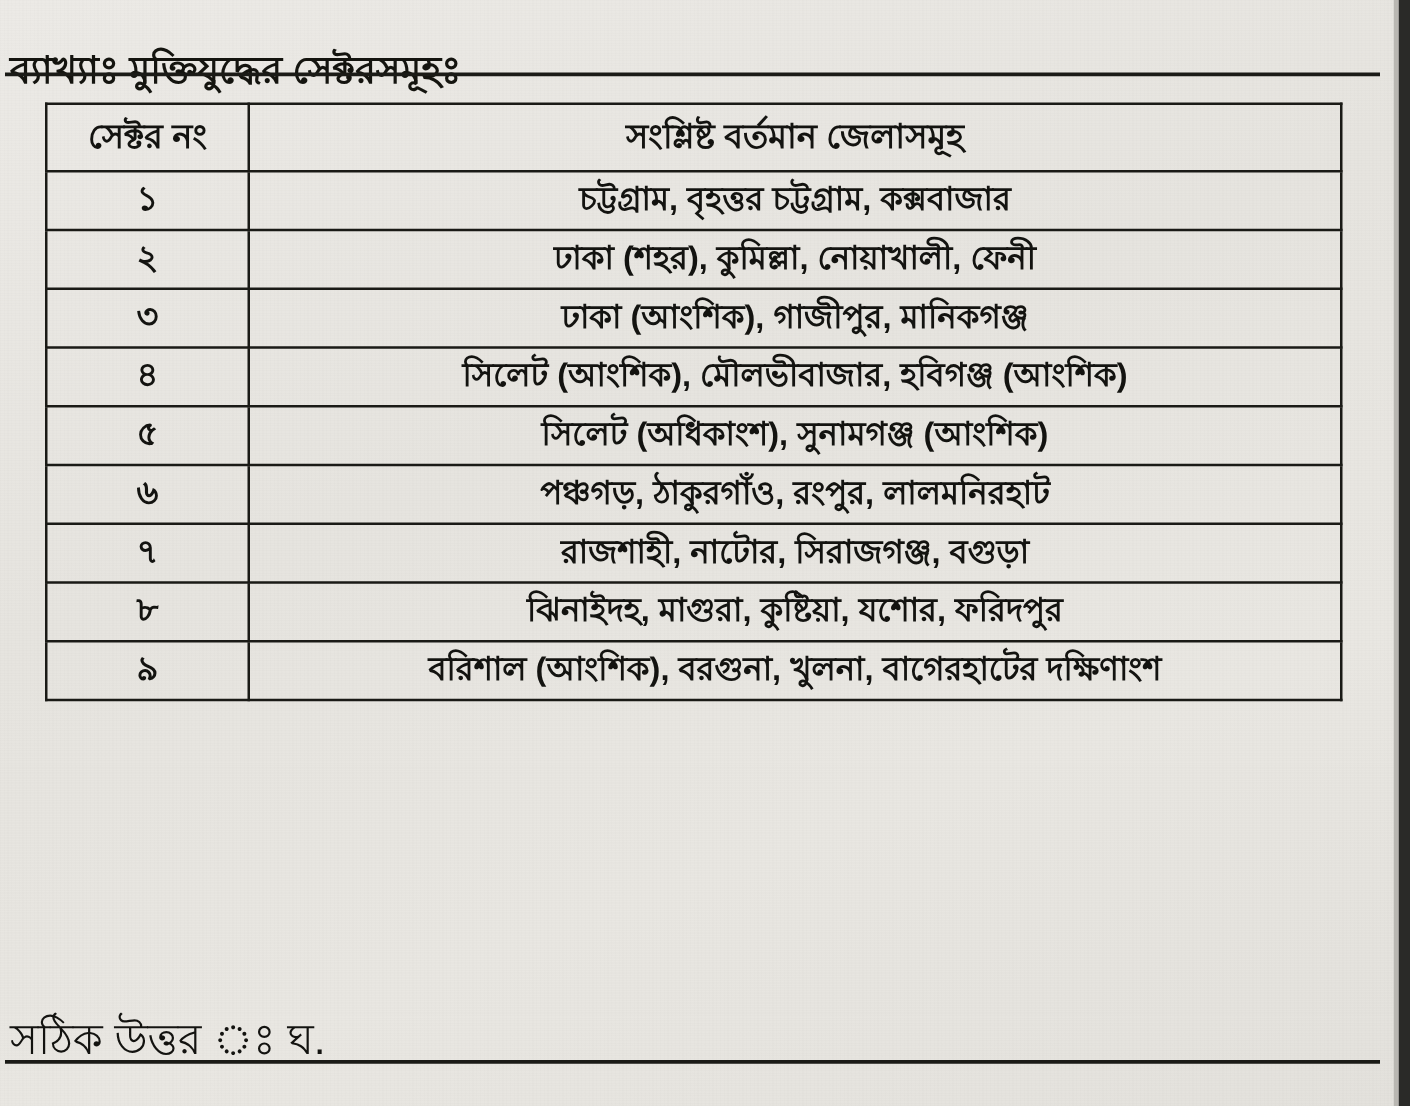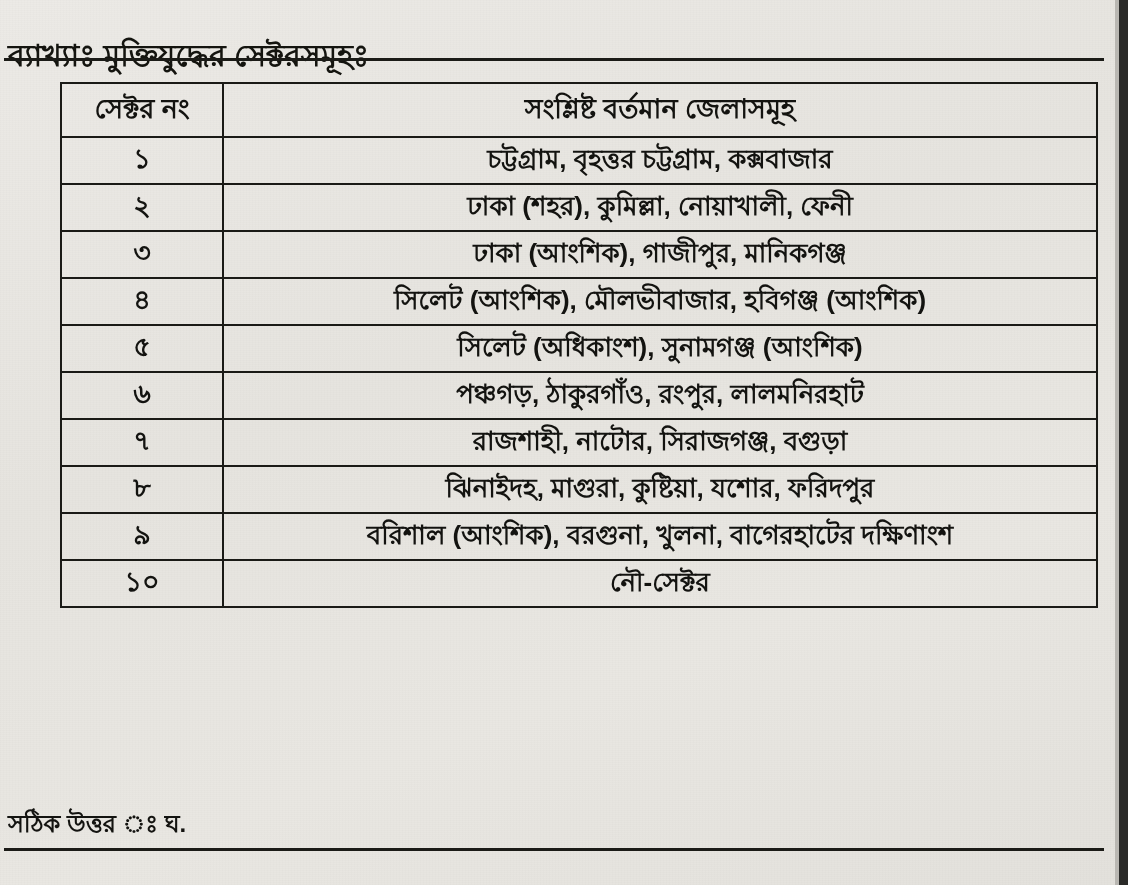--- a/index.html
+++ b/index.html
@@ -61,21 +61,21 @@
   .heading-rule {
     position: absolute;
     left: 4px;
     top: 58px;
     width: 1100px;
     height: 3px;
     background: #1b1b17;
   }
   .table-wrap {
     position: absolute;
-    left: 60px;
+    left: 36px;
     top: 82px;
     width: 1036px;
   }
   table.sectors {
     border-collapse: collapse;
     width: 1036px;
     table-layout: fixed;
     background: transparent;
   }
   table.sectors th, table.sectors td {
@@ -101,22 +101,22 @@
     text-align: center;
     font-size: 26px;
     font-weight: bold;
     padding-left: 12px;
     white-space: nowrap;
   }
   .answer {
     position: absolute;
     left: 8px;
     top: 805px;
-    font-size: 24px;
-    font-weight: bold;
+    font-size: 34px;
+    font-weight: normal;
     color: #131310;
   }
   .answer-rule {
     position: absolute;
     left: 4px;
     top: 848px;
     width: 1100px;
     height: 3px;
     background: #1b1b17;
   }
@@ -192,24 +192,20 @@
           <td class="dist">রাজশাহী, নাটোর, সিরাজগঞ্জ, বগুড়া</td>
         </tr>
         <tr>
           <td class="num">৮</td>
           <td class="dist">ঝিনাইদহ, মাগুরা, কুষ্টিয়া, যশোর, ফরিদপুর</td>
         </tr>
         <tr>
           <td class="num">৯</td>
           <td class="dist">বরিশাল (আংশিক), বরগুনা, খুলনা, বাগেরহাটের দক্ষিণাংশ</td>
         </tr>
-        <tr>
-          <td class="num">১০</td>
-          <td class="dist">নৌ-সেক্টর</td>
-        </tr>
       </tbody>
     </table>
   </div>
 
   <div class="answer">সঠিক উত্তর ঃ ঘ.</div>
   <div class="answer-rule"></div>
 
 
   <div class="scan-edge-right2"></div>
   <div class="scan-edge-right"></div>

